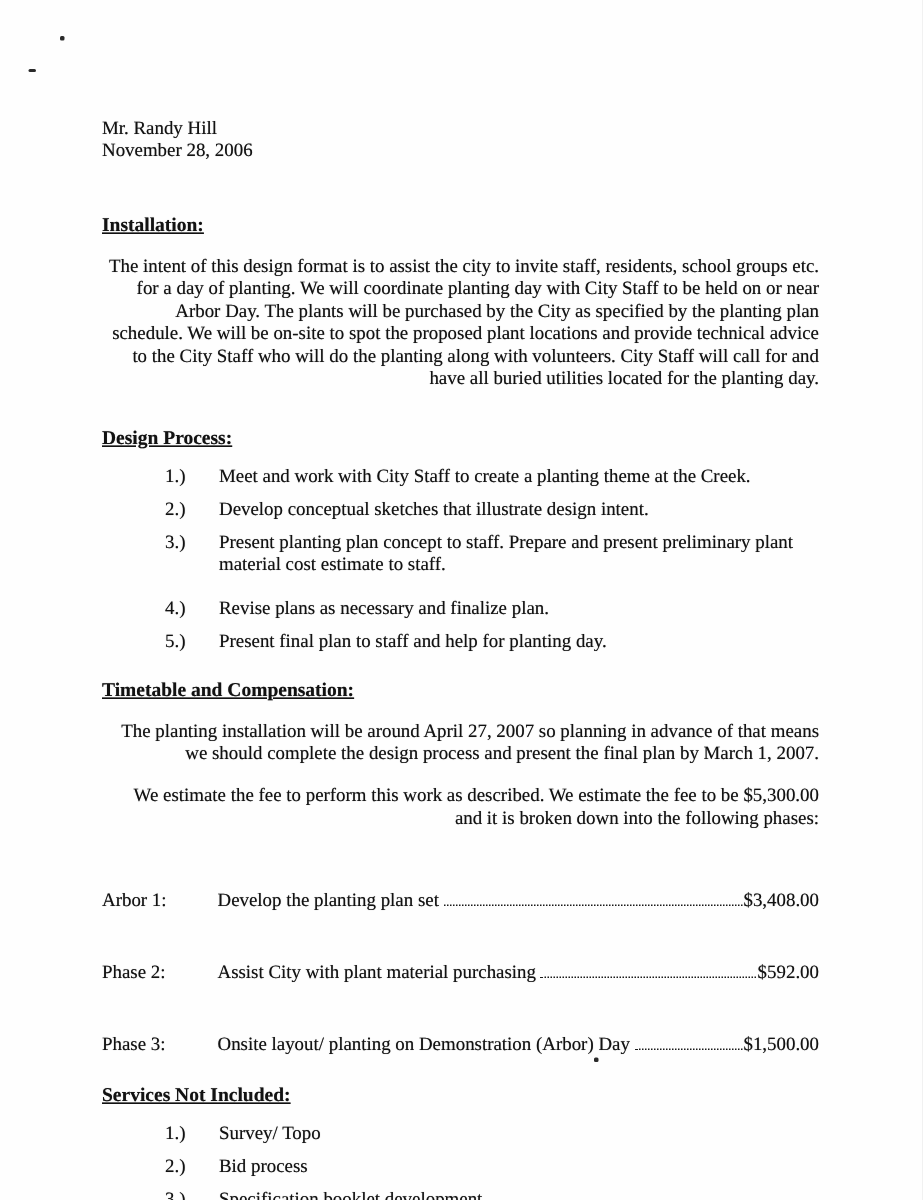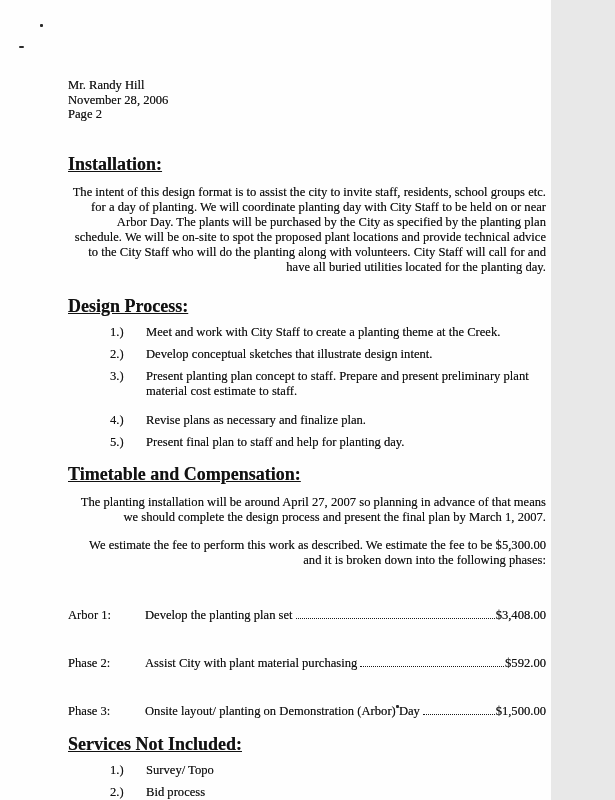--- a/index.html
+++ b/index.html
@@ -1,39 +1,39 @@
 <!DOCTYPE html>
 <html><head>
 <meta charset="utf-8">
 <style>
   * { margin: 0; padding: 0; box-sizing: border-box; }
   html, body { background: #e8e8e8; }
   .page {
     position: relative;
-    width: 551px;
+    width: 615px;
     height: 800px;
     background: #fefefe;
     overflow: hidden;
     font-family: "Liberation Serif", "DejaVu Serif", serif;
     color: #121212;
     text-shadow: 0 0 0.5px rgba(0,0,0,0.55);
   }
   .content {
     position: absolute;
     left: 68px;
     top: 78px;
     width: 478px;
     font-size: 12.6px;
     line-height: 15px;
   }
   .header-block { line-height: 14.5px; }
   .section-heading {
     font-weight: bold;
     text-decoration: underline;
-    font-size: 18px;
+    font-size: 13px;
   }
   .h-installation { margin-top: 35px; }
   .para { margin-top: 13px; text-align: right; }
   .h-design { margin-top: 24px; }
   .num-list { margin-top: 11px; }
   .num-item { display: flex; margin-top: 7px; }
   .num-item.gap-before { margin-top: 14px; }
   .num-col { width: 36px; margin-left: 42px; flex: 0 0 auto; }
   .item-text { flex: 1; }
   .h-timetable { margin-top: 17px; }
@@ -61,21 +61,20 @@
 
   <span class="speck speck-1"></span>
   <span class="speck speck-2"></span>
   <span class="speck speck-3"></span>
 
   <div class="content">
 
     <div class="header-block">
       <div>Mr. Randy Hill</div>
       <div>November 28, 2006</div>
-      <div>Page 2</div>
     </div>
 
     <div class="section-heading h-installation">Installation:</div>
     <p class="para">The intent of this design format is to assist the city to invite staff, residents, school groups etc. for a day of planting. We will coordinate planting day with City Staff to be held on or near Arbor Day. The plants will be purchased by the City as specified by the planting plan schedule. We will be on-site to spot the proposed plant locations and provide technical advice to the City Staff who will do the planting along with volunteers. City Staff will call for and have all buried utilities located for the planting day.</p>
 
     <div class="section-heading h-design">Design Process:</div>
     <div class="num-list">
       <div class="num-item">
         <span class="num-col">1.)</span>
         <span class="item-text">Meet and work with City Staff to create a planting theme at the Creek.</span>

